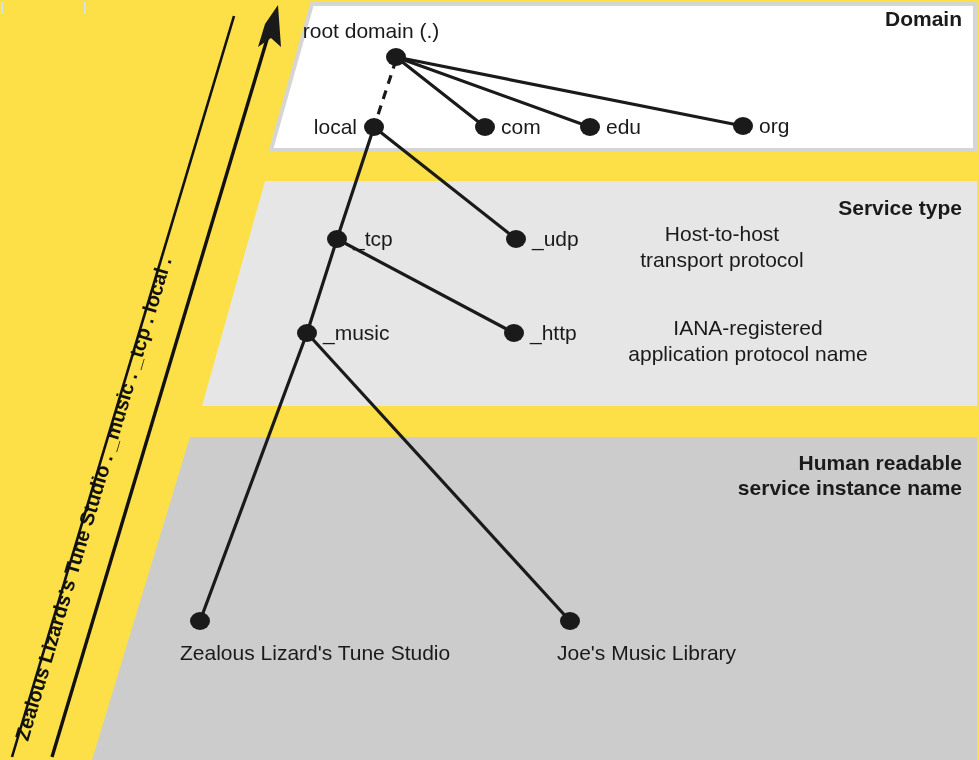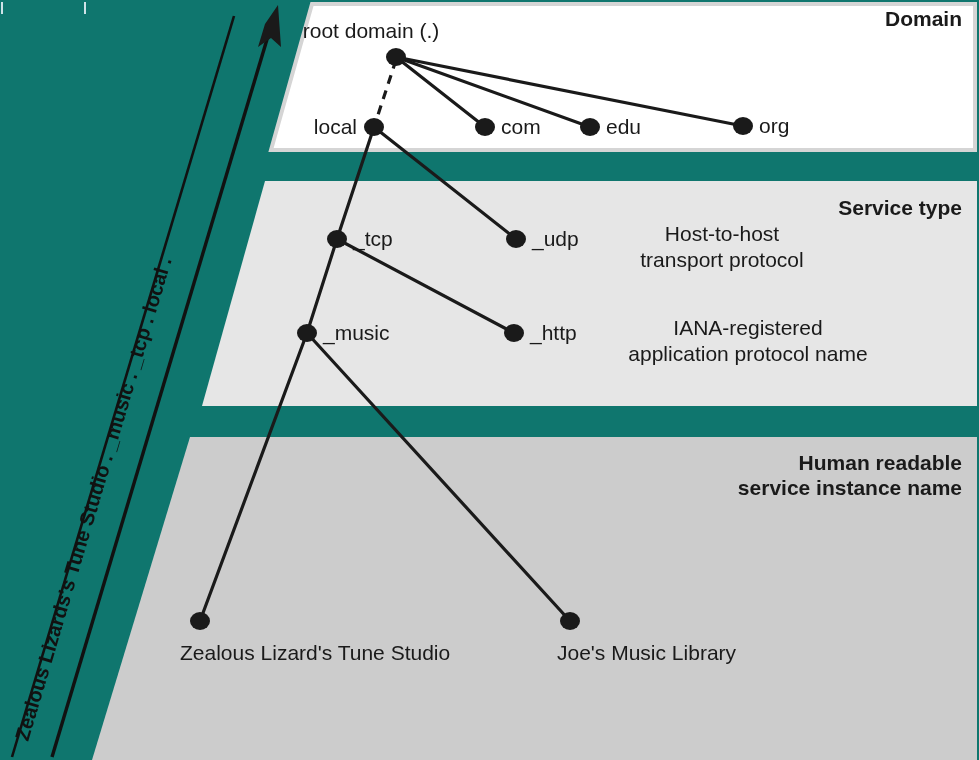--- a/index.html
+++ b/index.html
@@ -8,21 +8,21 @@
     padding: 0;
     background: #ffffff;
   }
   body {
     font-family: "Liberation Sans", sans-serif;
   }
   #canvas {
     position: relative;
     width: 979px;
     height: 760px;
-    background: #0f766e;
+    background: #fde047;
     overflow: hidden;
   }
   #diagram-svg {
     position: absolute;
     left: 0;
     top: 0;
     width: 979px;
     height: 760px;
   }
   .band-title {

